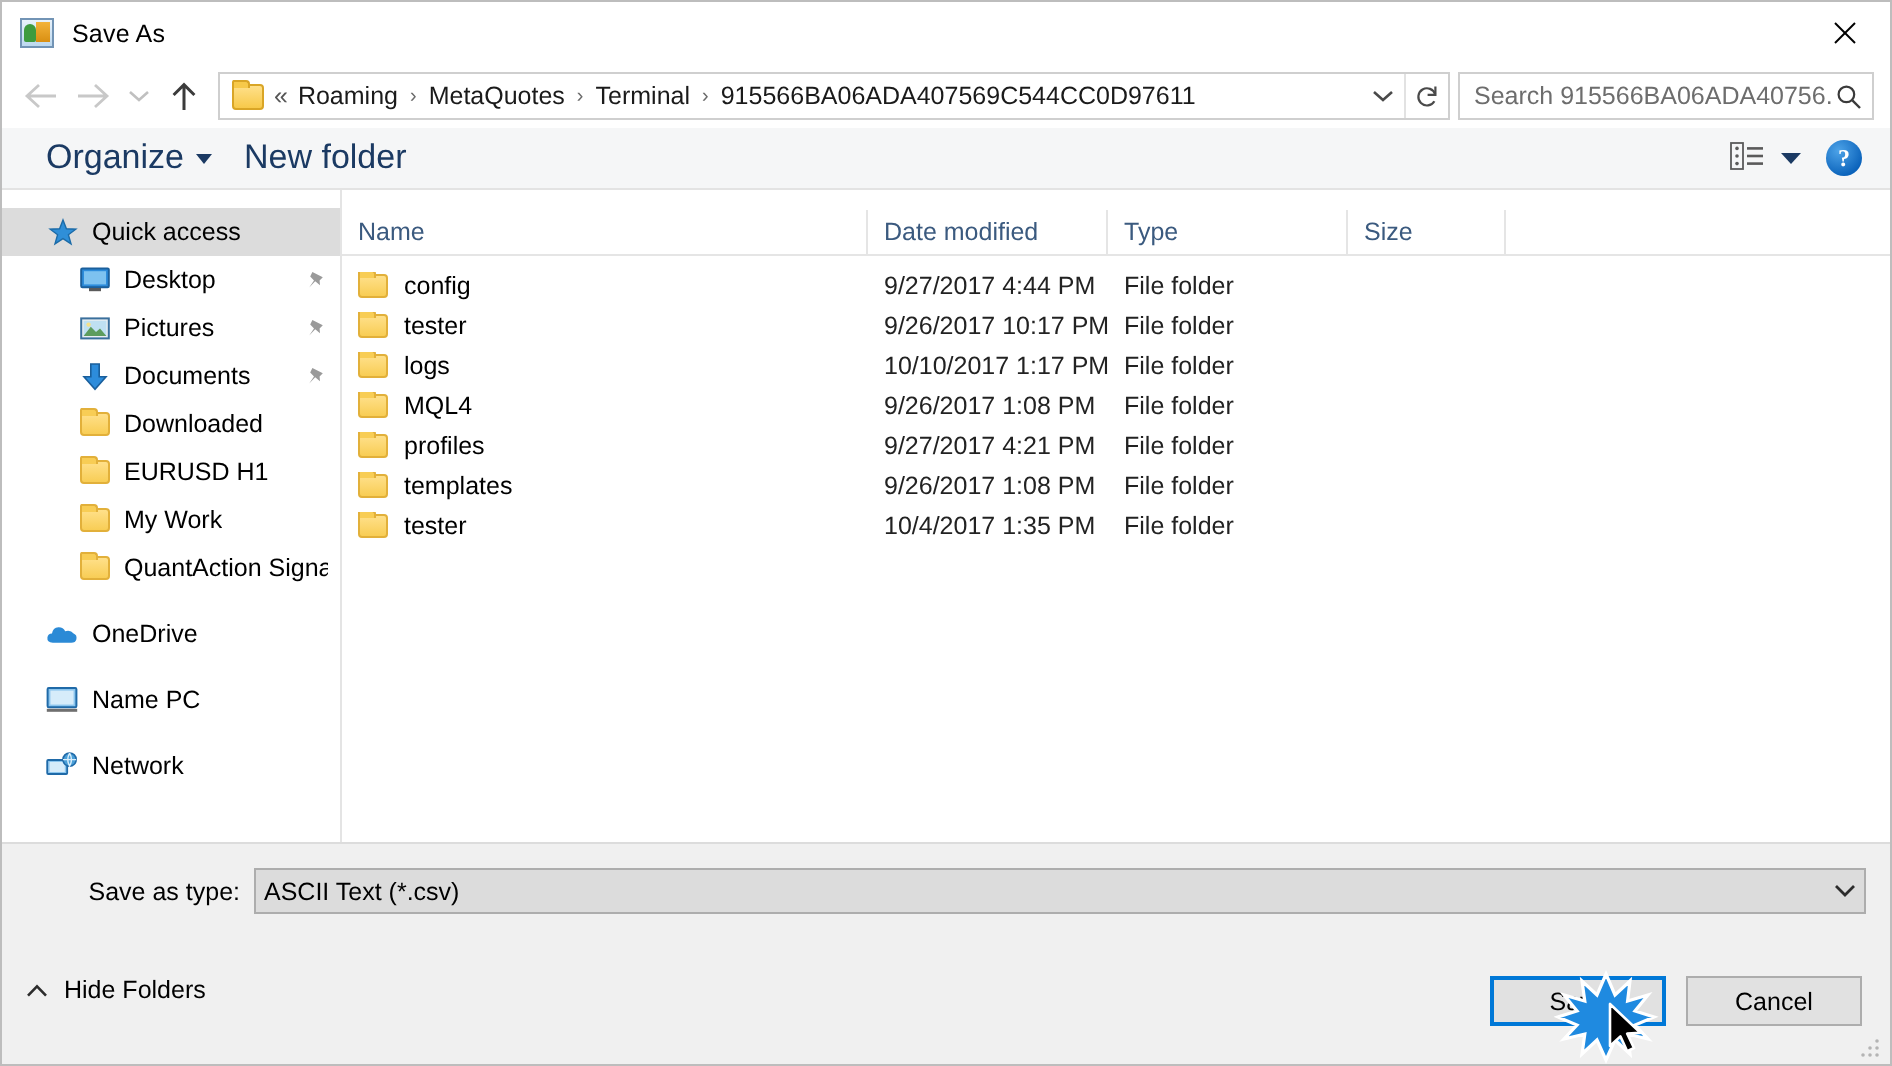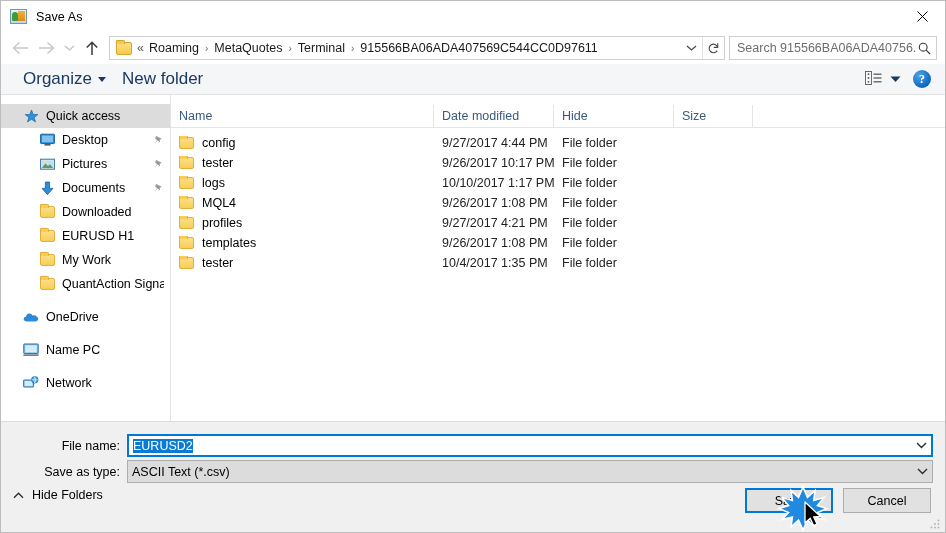--- a/index.html
+++ b/index.html
@@ -644,21 +644,21 @@
     <div class="filelist">
       <div class="col-headers">
         <div class="ch ch-name">
           <span class="sort-caret">˄</span>
           <span>Name</span>
         </div>
         <div class="ch ch-date">
           <span>Date modified</span>
         </div>
         <div class="ch ch-type">
-          <span>Hide</span>
+          <span>Type</span>
         </div>
         <div class="ch ch-size">
           <span>Size</span>
         </div>
       </div>
 
       <div class="rows">
         <div class="row">
           <div class="cell-name">
             <span class="folder-ic"></span>
@@ -720,33 +720,20 @@
           </div>
           <div class="cell-date">10/4/2017 1:35 PM</div>
           <div class="cell-type">File folder</div>
           <div class="cell-size"></div>
         </div>
       </div>
     </div>
   </div>
 
   <div class="form">
-    <div class="form-row">
-      <div class="form-label">File name:</div>
-      <div class="combo focused">
-        <div class="combo-value">
-          <span class="sel">EURUSD2</span>
-        </div>
-        <div class="combo-arrow">
-          <svg width="11" height="7" viewBox="0 0 11 7">
-            <path d="M1 1 L5.5 5.5 L10 1" stroke="#2c2c2c" stroke-width="1.4" fill="none"></path>
-          </svg>
-        </div>
-      </div>
-    </div>
     <div class="form-row">
       <div class="form-label">Save as type:</div>
       <div class="combo readonly">
         <div class="combo-value">ASCII Text (*.csv)</div>
         <div class="combo-arrow">
           <svg width="11" height="7" viewBox="0 0 11 7">
             <path d="M1 1 L5.5 5.5 L10 1" stroke="#2c2c2c" stroke-width="1.4" fill="none"></path>
           </svg>
         </div>
       </div>

